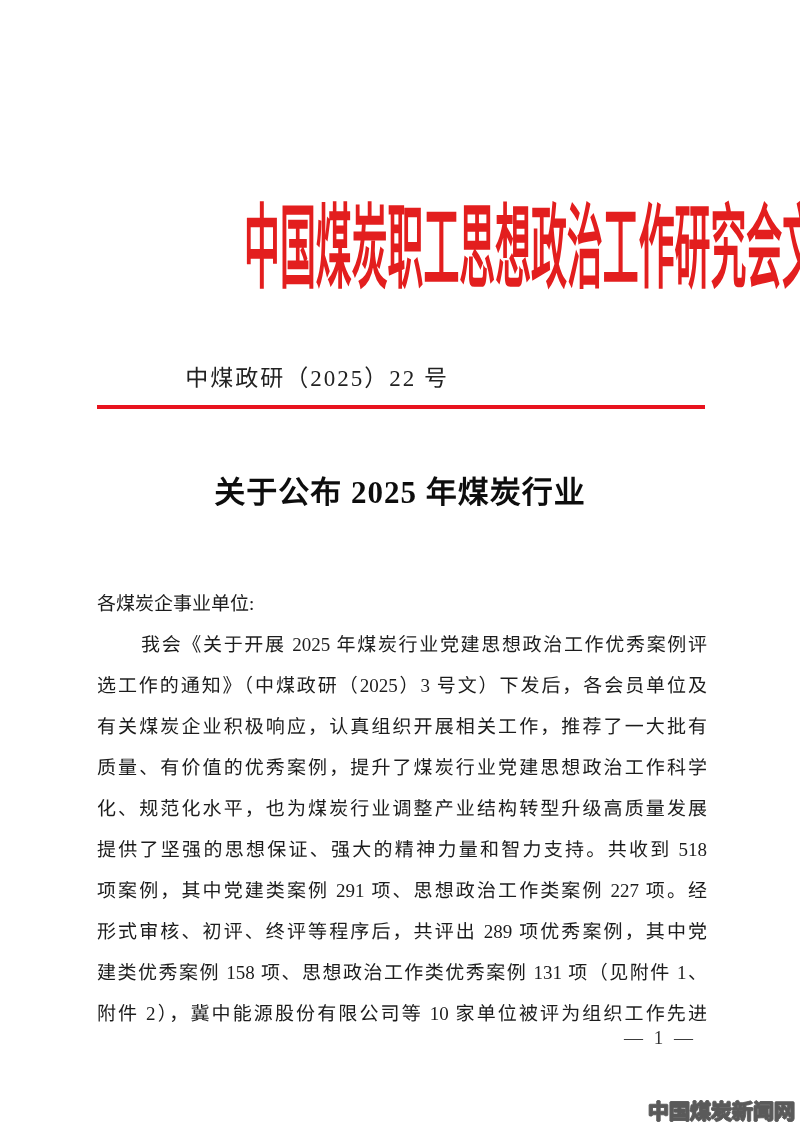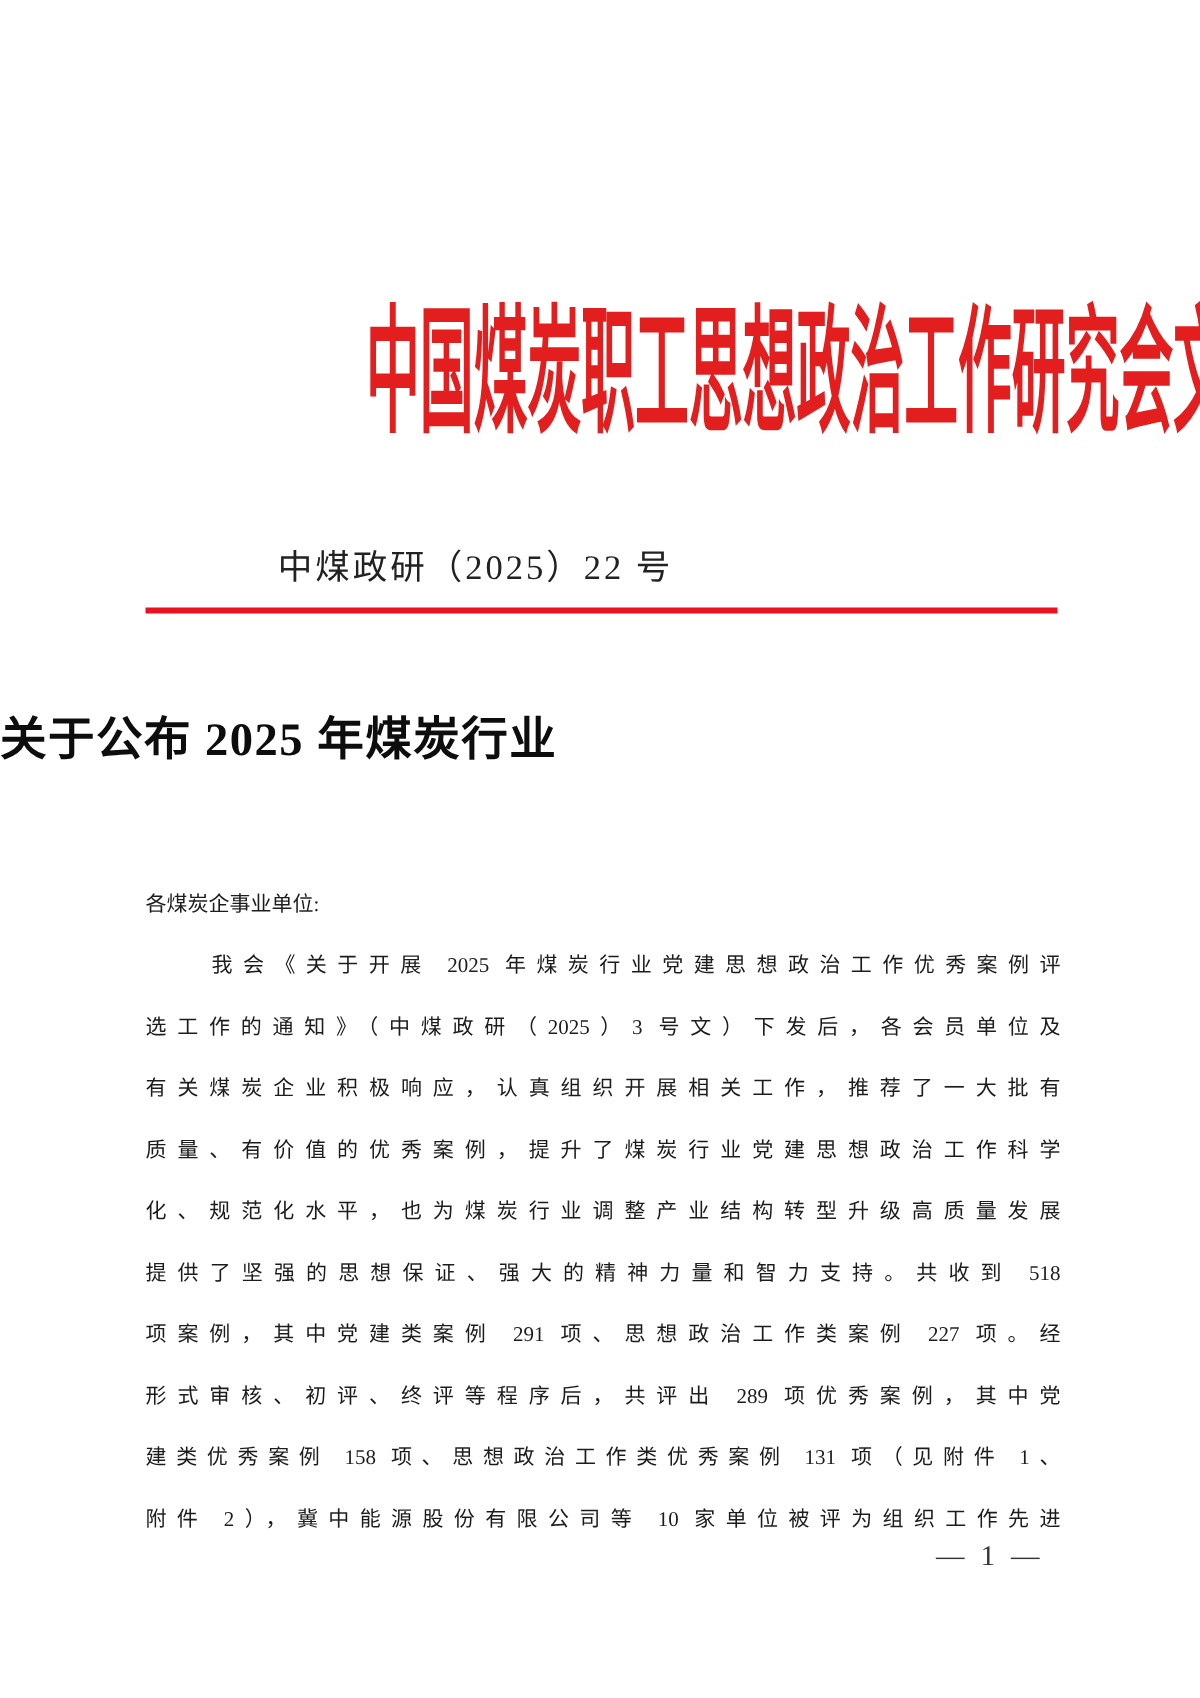--- a/index.html
+++ b/index.html
@@ -48,33 +48,33 @@
     left: 97px;
     width: 608px;
     height: 4px;
     background: #e8131e;
   }
   .doc-title {
     position: absolute;
     top: 472px;
     left: 0;
     width: 800px;
-    text-align: left;
+    text-align: center;
     font-weight: bold;
     font-size: 31px;
     line-height: 41px;
     color: #0d0d0d;
     letter-spacing: 1px;
   }
   .body-block {
     position: absolute;
     top: 583px;
     left: 97px;
     width: 610px;
-    font-size: 14px;
+    font-size: 19px;
     color: #1c1c1c;
   }
   .line {
     height: 41px;
     line-height: 41px;
     overflow: hidden;
     white-space: nowrap;
   }
   .just {
     white-space: normal;
@@ -133,14 +133,15 @@
     <div class="line just">化、规范化水平，也为煤炭行业调整产业结构转型升级高质量发展</div>
     <div class="line just">提供了坚强的思想保证、强大的精神力量和智力支持。共收到 518</div>
     <div class="line just">项案例，其中党建类案例 291 项、思想政治工作类案例 227 项。经</div>
     <div class="line just">形式审核、初评、终评等程序后，共评出 289 项优秀案例，其中党</div>
     <div class="line just">建类优秀案例 158 项、思想政治工作类优秀案例 131 项（见附件 1、</div>
     <div class="line just">附件 2），冀中能源股份有限公司等 10 家单位被评为组织工作先进</div>
   </div>
 
   <div class="page-number">— 1 —</div>
 
+  <div class="watermark">中国煤炭新闻网</div>
 
 </div>
 
 </body></html>

